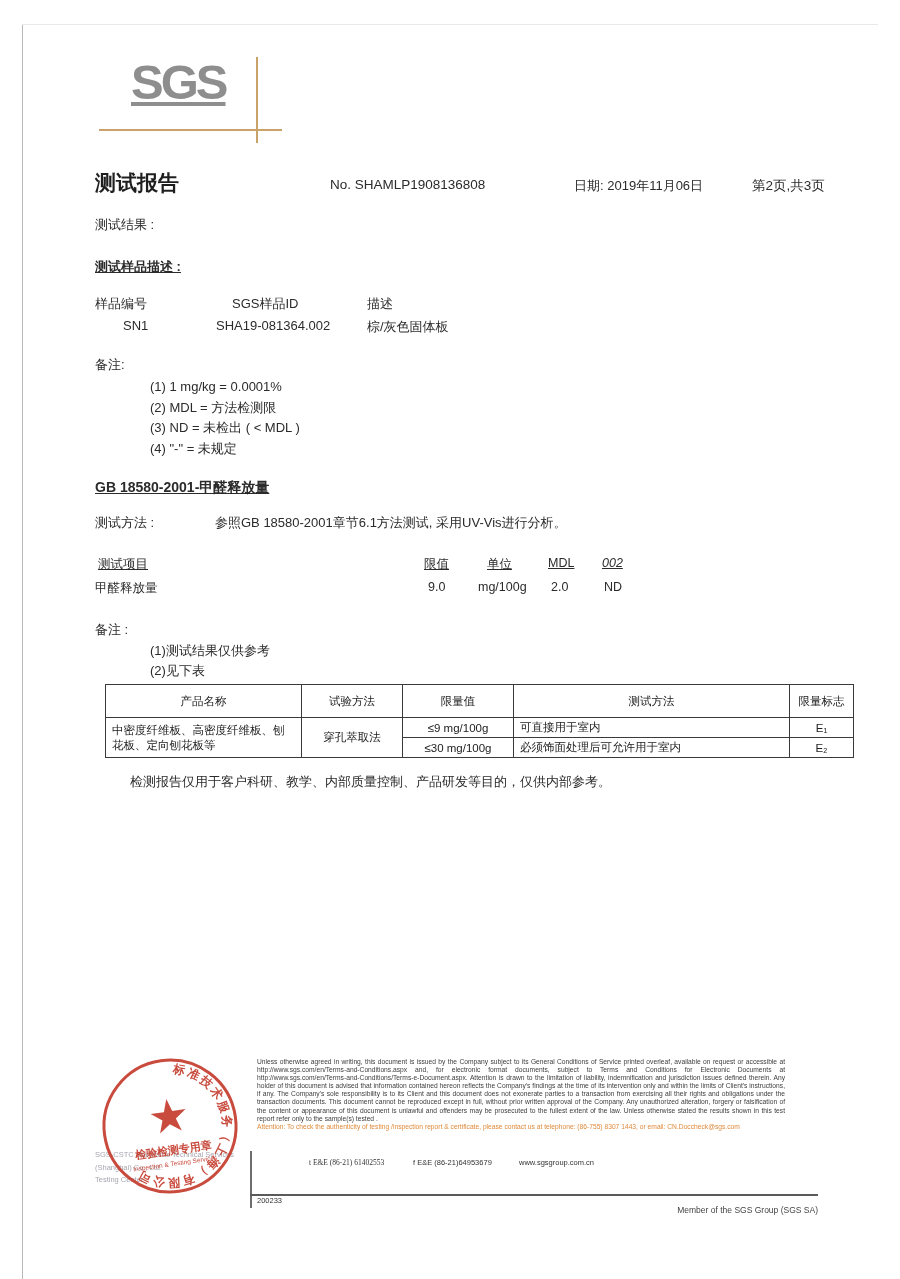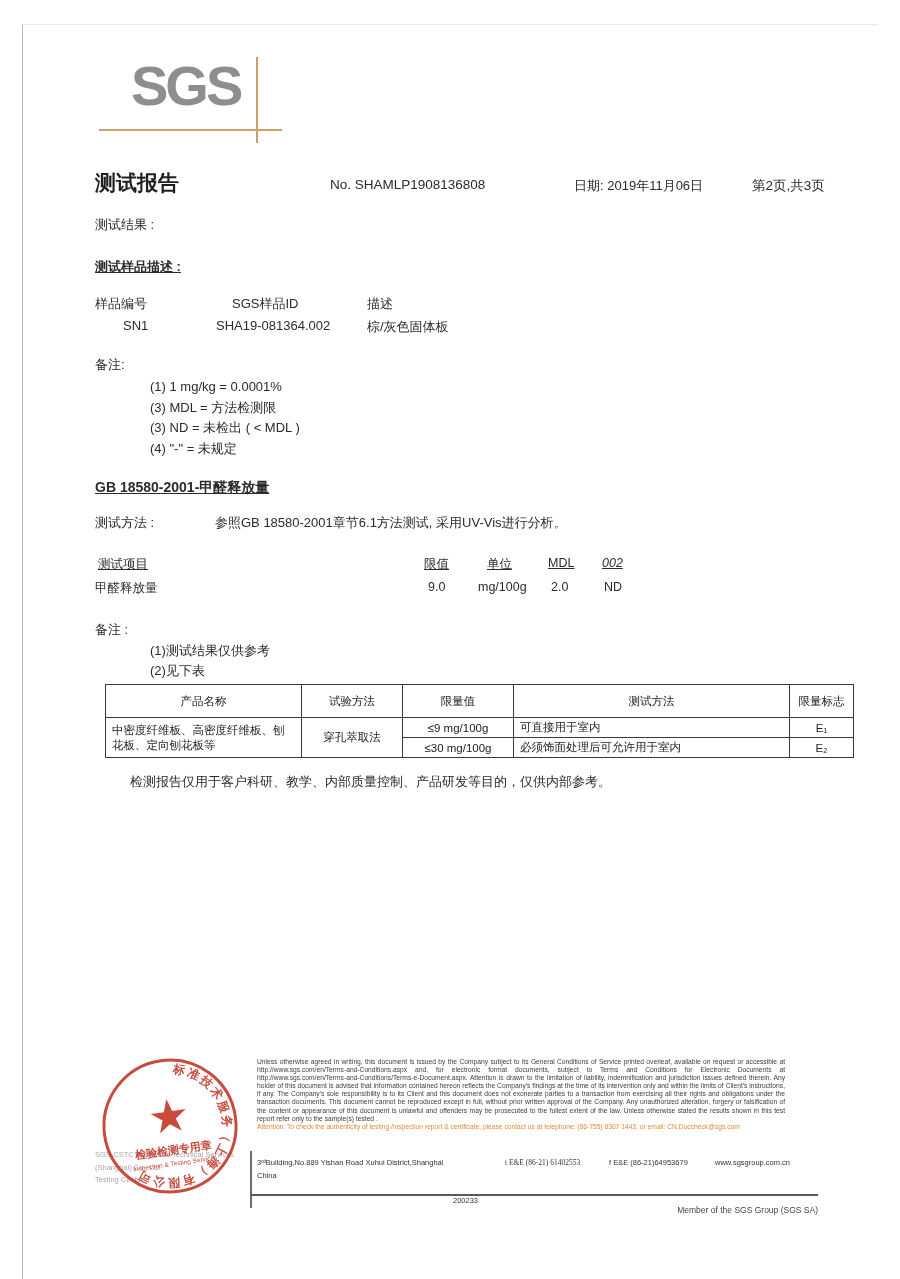--- a/index.html
+++ b/index.html
@@ -5,21 +5,21 @@
   html,body{margin:0;padding:0;background:#ffffff;}
   body{
     width:900px;height:1279px;position:relative;overflow:hidden;
     font-family:"Liberation Sans","DejaVu Sans",sans-serif;color:#2b2b2b;
   }
   .abs{position:absolute;}
   
   .edge-v{left:22px;top:24px;width:1px;height:1255px;background:#b9b9b9;}
   .edge-h{left:22px;top:24px;width:856px;height:1px;background:#e9e9e9;}
   
-  .logo-text{left:131px;top:58px;font-size:56px;font-weight:bold;color:#8e8e8e;letter-spacing:-3px;line-height:1;}
+  .logo-text{left:131px;top:58px;font-size:49px;font-weight:bold;color:#8e8e8e;letter-spacing:-3px;line-height:1;text-decoration:underline;}
   .logo-hline{left:99px;top:129px;width:183px;height:2px;background:#c9a26a;}
   .logo-vline{left:256px;top:57px;width:2px;height:86px;background:#c9a26a;}
   
   .doc-title{left:95px;top:169px;font-size:21px;font-weight:bold;color:#1e1e1e;}
   .report-no{left:330px;top:177px;font-size:13.5px;}
   .date-line{left:563px;top:177px;font-size:13px;margin-left:11px;}
   .page-line{left:752px;top:177px;font-size:13.5px;}
   .results-label{left:95px;top:216px;font-size:13px;}
   .sample-desc-label{left:95px;top:258px;font-size:13px;font-weight:bold;text-decoration:underline;}
   
@@ -83,21 +83,21 @@
 <div class="abs st-h st-c1h">样品编号</div>
 <div class="abs st-h st-c2h">SGS样品ID</div>
 <div class="abs st-h st-c3h">描述</div>
 <div class="abs st-v st-c1v">SN1</div>
 <div class="abs st-v st-c2v">SHA19-081364.002</div>
 <div class="abs st-v st-c3v">棕/灰色固体板</div>
 
 <div class="abs notes1-label">备注:</div>
 <div class="abs notes1-items">
   <div>(1) 1 mg/kg = 0.0001%</div>
-  <div>(3) MDL = 方法检测限</div>
+  <div>(2) MDL = 方法检测限</div>
   <div>(3) ND = 未检出 ( &lt; MDL )</div>
   <div>(4) "-" = 未规定</div>
 </div>
 
 <div class="abs gb-heading">GB 18580-2001-甲醛释放量</div>
 <div class="abs method-label">测试方法 :</div>
 <div class="abs method-text">参照GB 18580-2001章节6.1方法测试, 采用UV-Vis进行分析。</div>
 
 <div class="abs rt-h rt-item-h">测试项目</div>
 <div class="abs rt-h rt-limit-h">限值</div>
@@ -163,21 +163,20 @@
 </div>
 
 <div class="abs legal-block">
   <span>Unless otherwise agreed in writing, this document is issued by the Company subject to its General Conditions of Service printed overleaf, available on request or accessible at http://www.sgs.com/en/Terms-and-Conditions.aspx and, for electronic format documents, subject to Terms and Conditions for Electronic Documents at http://www.sgs.com/en/Terms-and-Conditions/Terms-e-Document.aspx. Attention is drawn to the limitation of liability, indemnification and jurisdiction issues defined therein. Any holder of this document is advised that information contained hereon reflects the Company's findings at the time of its intervention only and within the limits of Client's instructions, if any. The Company's sole responsibility is to its Client and this document does not exonerate parties to a transaction from exercising all their rights and obligations under the transaction documents. This document cannot be reproduced except in full, without prior written approval of the Company. Any unauthorized alteration, forgery or falsification of the content or appearance of this document is unlawful and offenders may be prosecuted to the fullest extent of the law. Unless otherwise stated the results shown in this test report refer only to the sample(s) tested .</span>
   <div class="attention">Attention: To check the authenticity of testing /inspection report &amp; certificate, please contact us at telephone: (86-755) 8307 1443, or email: CN.Doccheck@sgs.com</div>
 </div>
 
 <div class="abs foot-vline"></div>
 <div class="abs addr-block">
   <div class="addr-row">
-    <span class="a-addr">3ʳᵈBuilding,No.889 Yishan Road Xuhui District,Shanghai China</span>
     <span class="a-post">200233</span>
     <span class="a-tel">t E&amp;E (86-21) 61402553</span>
     <span class="a-fax">f E&amp;E (86-21)64953679</span>
     <span class="a-web">www.sgsgroup.com.cn</span>
   </div>
 </div>
 <div class="abs foot-hline"></div>
 <div class="abs member-line">Member of the SGS Group (SGS SA)</div>
 
 </body></html>

